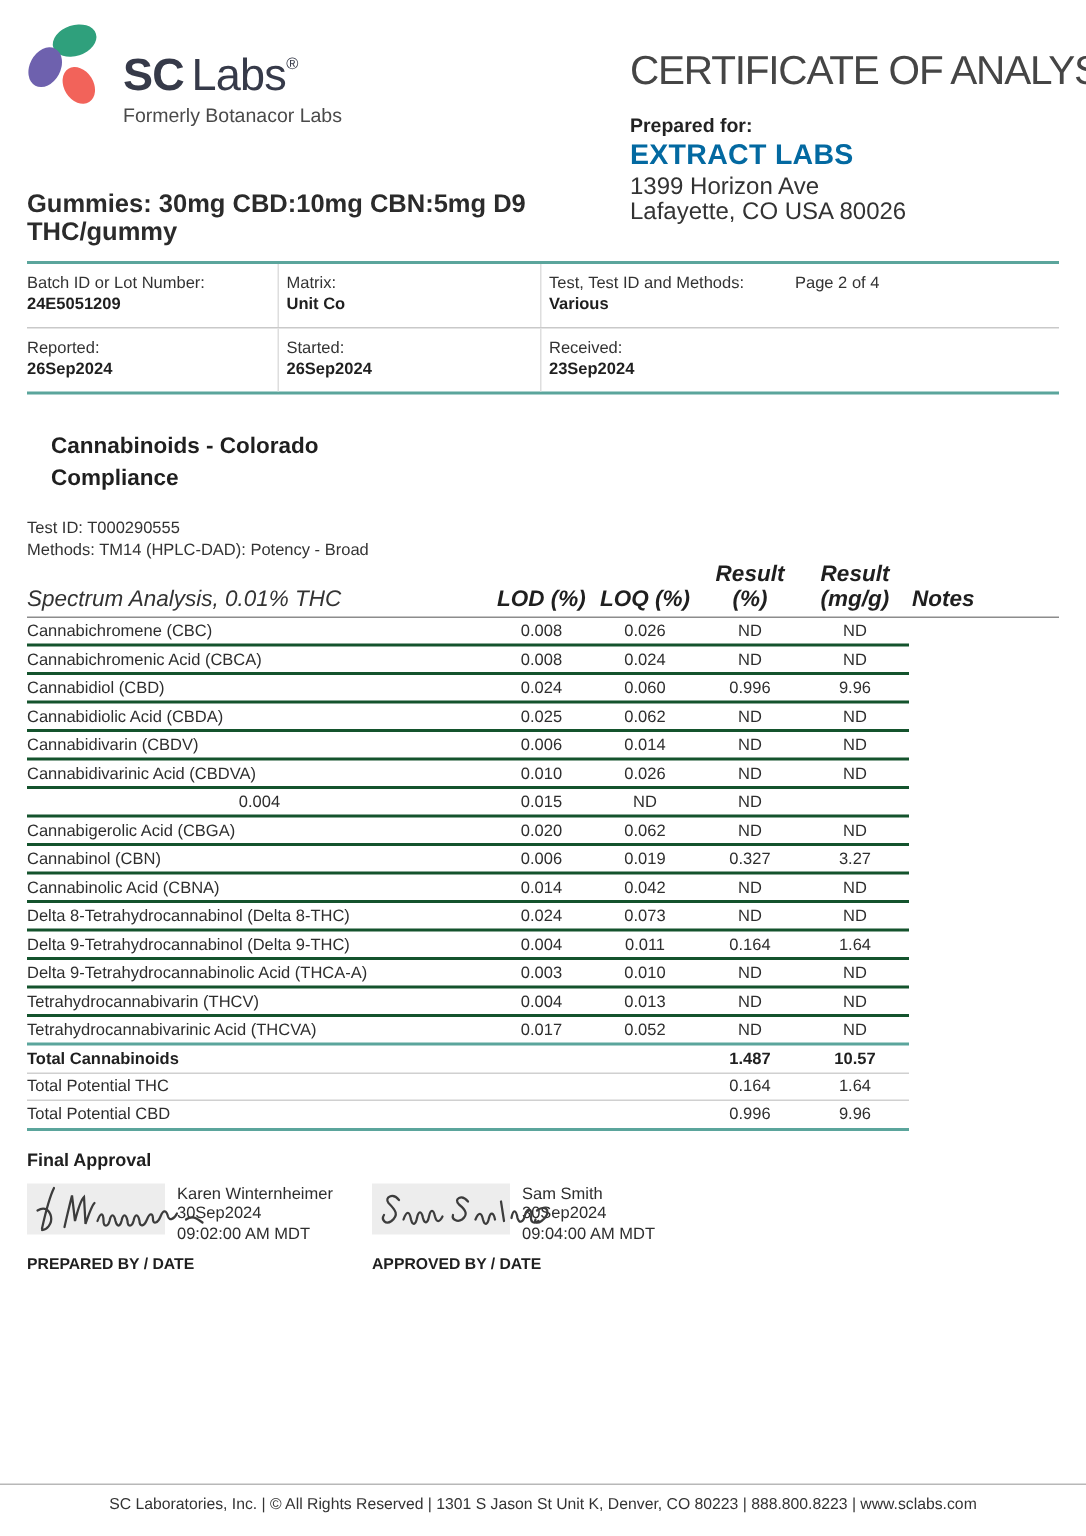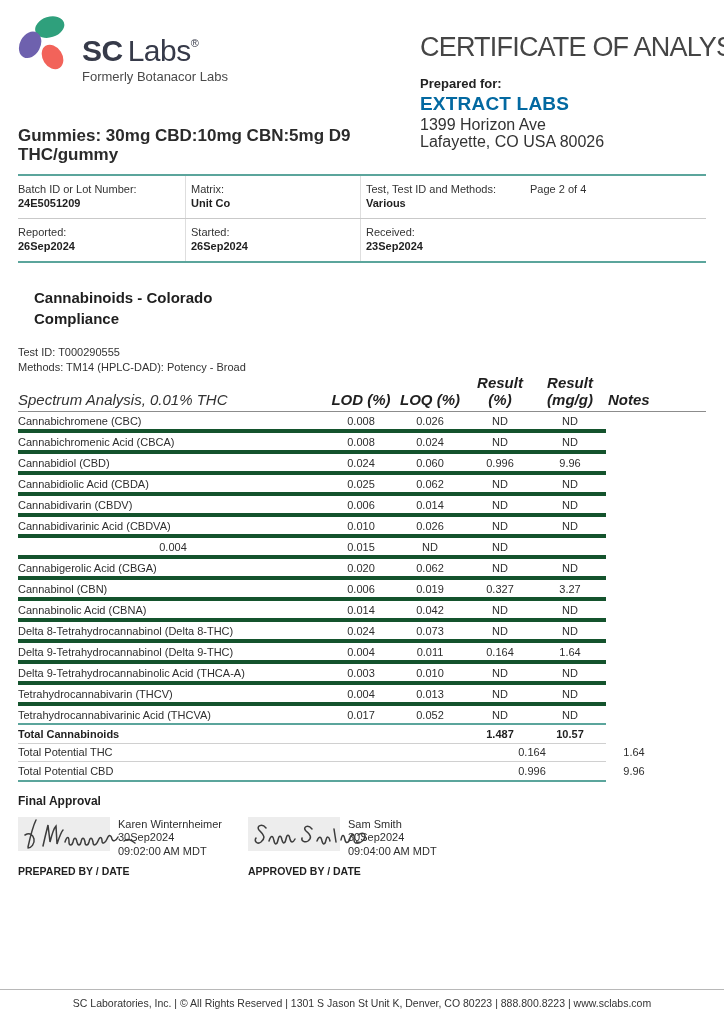--- a/index.html
+++ b/index.html
@@ -45,29 +45,29 @@
   .meta{font-size:11px;line-height:14px;color:#333;margin-top:1px;}
 
   
   .results-header{display:grid;grid-template-columns:310px 66px 72px 68px 72px 1fr;
     border-bottom:1px solid #8c8c8c;padding-bottom:3px;align-items:end;}
   .results-header .h{font-size:15px;font-weight:bold;color:#1f1f1f;text-align:center;font-style:italic;}
   .results-header .h.first{text-align:left;font-weight:normal;color:#333;}
   .results-header .h.notes{text-align:left;padding-left:2px;}
 
   .r-row{display:grid;grid-template-columns:310px 66px 72px 68px 72px;width:588px;
-    height:17px;align-items:center;border-bottom:4px solid #14532d;}
+    height:17px;align-items:center;border-bottom:2px solid #14532d;}
   .r-row:last-child{border-bottom:none;}
   .c{font-size:11px;color:#2e2e2e;}
   .c.name{text-align:left;}
   .c.num{text-align:center;}
 
   .totals{width:588px;border-top:2px solid #5ba59c;border-bottom:2px solid #5ba59c;}
   .t-row{display:grid;grid-template-columns:448px 68px 72px;height:17.5px;align-items:center;font-size:11px;color:#2e2e2e;}
-  .t-row + .t-row{border-top:1px solid #d0d0d0;gap:32px;}
+  .t-row + .t-row{border-top:1px solid #d0d0d0;}
   .t-row.bold{font-weight:bold;color:#1f1f1f;}
   .t-row .num{text-align:center;}
 
   
   .approval{margin-top:12px;}
   .approval-title{font-size:12px;font-weight:bold;color:#1f1f1f;margin:0 0 9px 0;}
   .approval-row{display:flex;}
   .app-col{width:230px;}
   .sig-line{display:flex;gap:8px;}
   .sig-box{position:relative;width:92px;height:34px;background:#ededed;flex:0 0 auto;}

